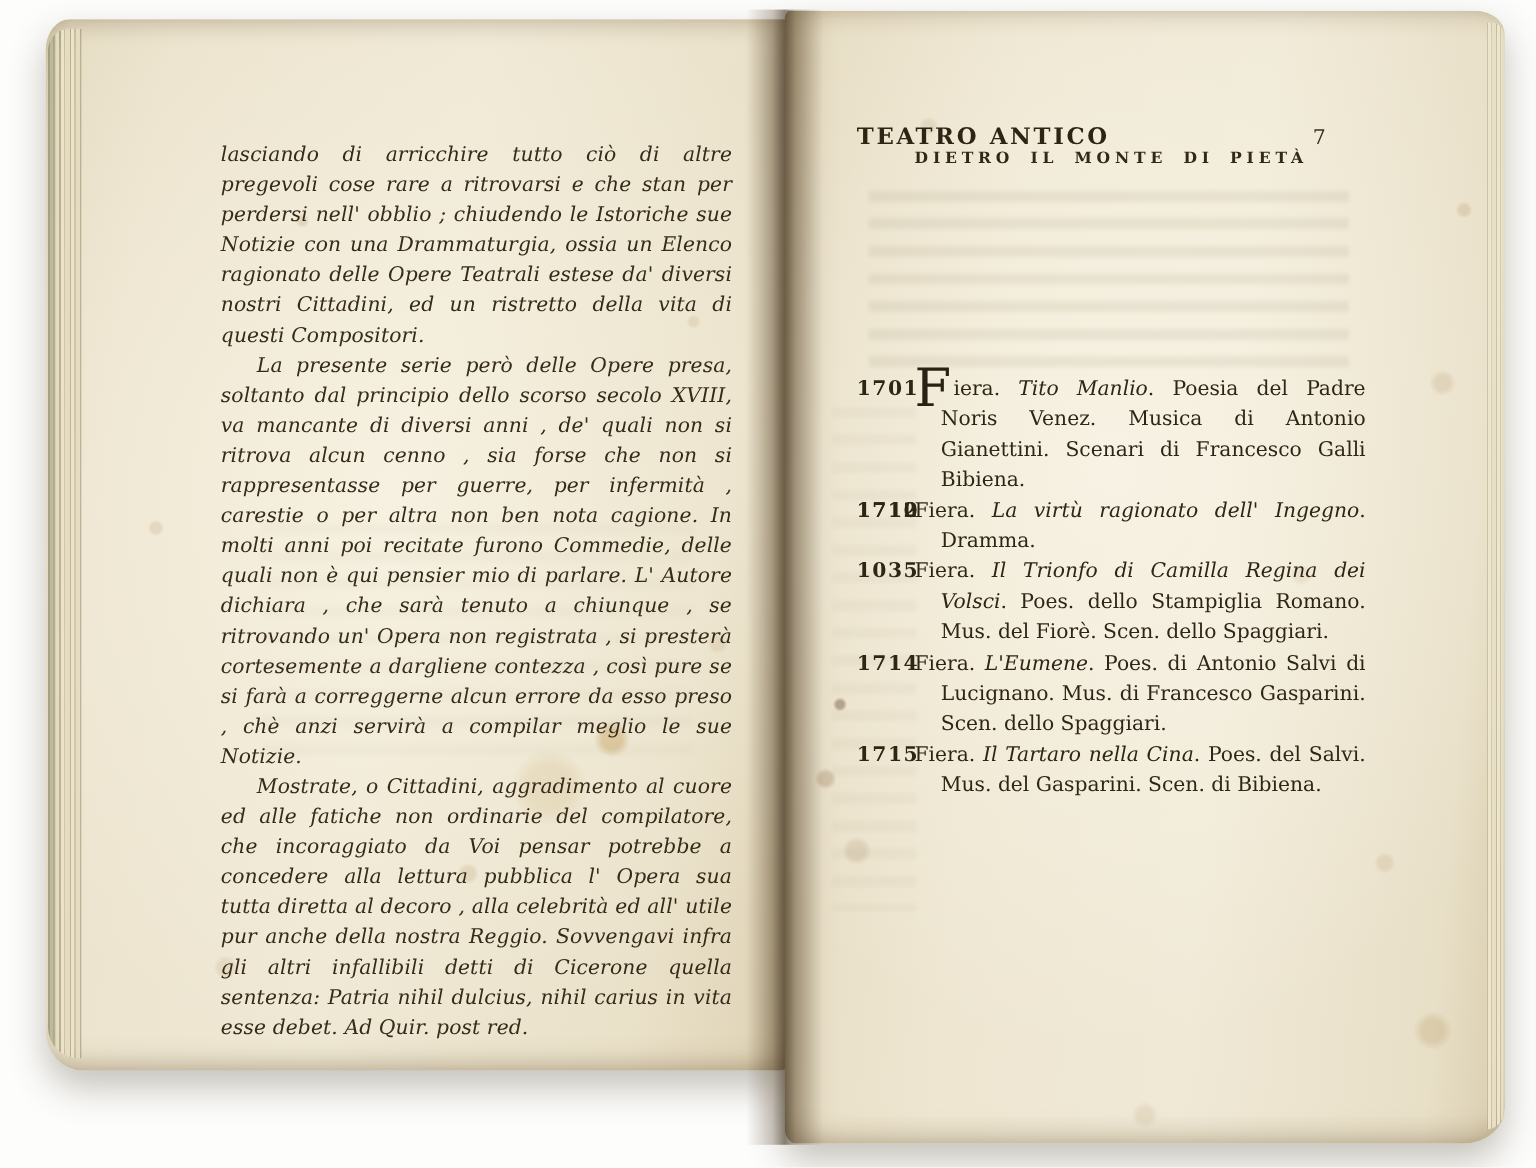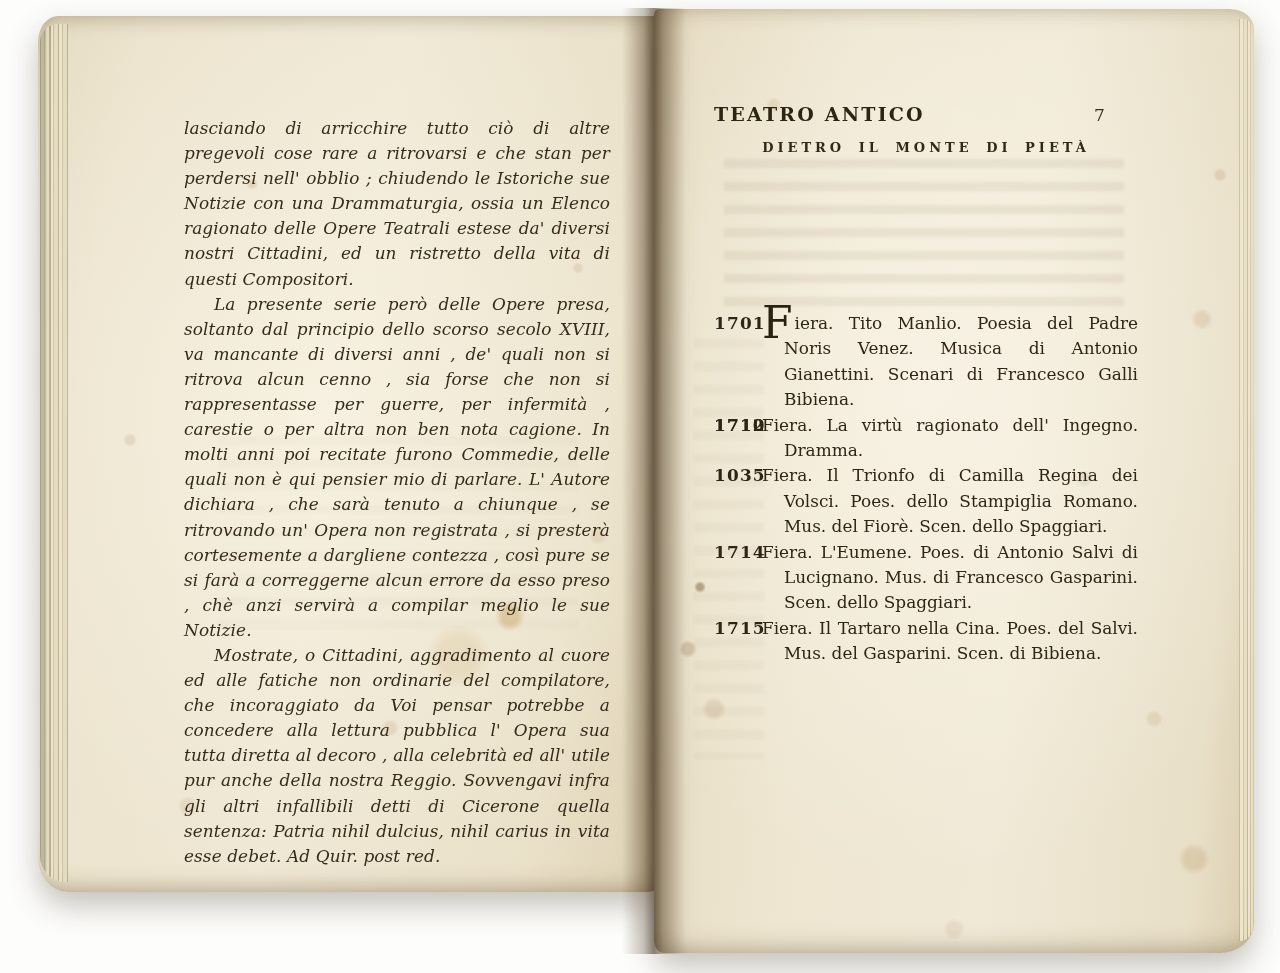--- a/index.html
+++ b/index.html
@@ -122,31 +122,31 @@
   .right-content { position:absolute; left:60px; top:94px; width:424px; z-index:3; color:#2f2516; }
   .pagenum {
     position:absolute; left:440px; top:96px; font-size:17px; color:#3a2f1e; z-index:3;
   }
   .r-title {
     text-align:left; font-weight:bold; font-size:19px;
     letter-spacing:2.2px; color:#2e2414;
   }
   .r-sub {
     text-align:center; font-weight:bold; font-size:13px;
-    letter-spacing:4px; word-spacing:5px; margin-top:15px; color:#33281734; color:#332817;
+    letter-spacing:4px; word-spacing:5px; color:#33281734; color:#332817;
   }
   .entries { position:absolute; left:0; top:208px; width:424px; }
   .entry {
     position:relative; padding-left:70px; text-indent:-22px;
     font-size:16.9px; line-height:25.4px; text-align:justify; color:#2f2516;
   }
   .entry .year {
     position:absolute; left:0; top:0; text-indent:0; letter-spacing:1.2px;font-weight:bold;
   }
-  .etitle { }
+  .etitle { font-style:italic; }
   .dropcap {
     font-size:44px; line-height:0; position:relative; top:9px;
     margin-right:2px; color:#2a2112;
   }
 
   
   .ghost {
     position:absolute; pointer-events:none; filter:blur(1.6px); z-index:2;
     background:repeating-linear-gradient(180deg,
       rgba(112,92,60,.085) 0 9px, rgba(112,92,60,0) 9px 23px);

